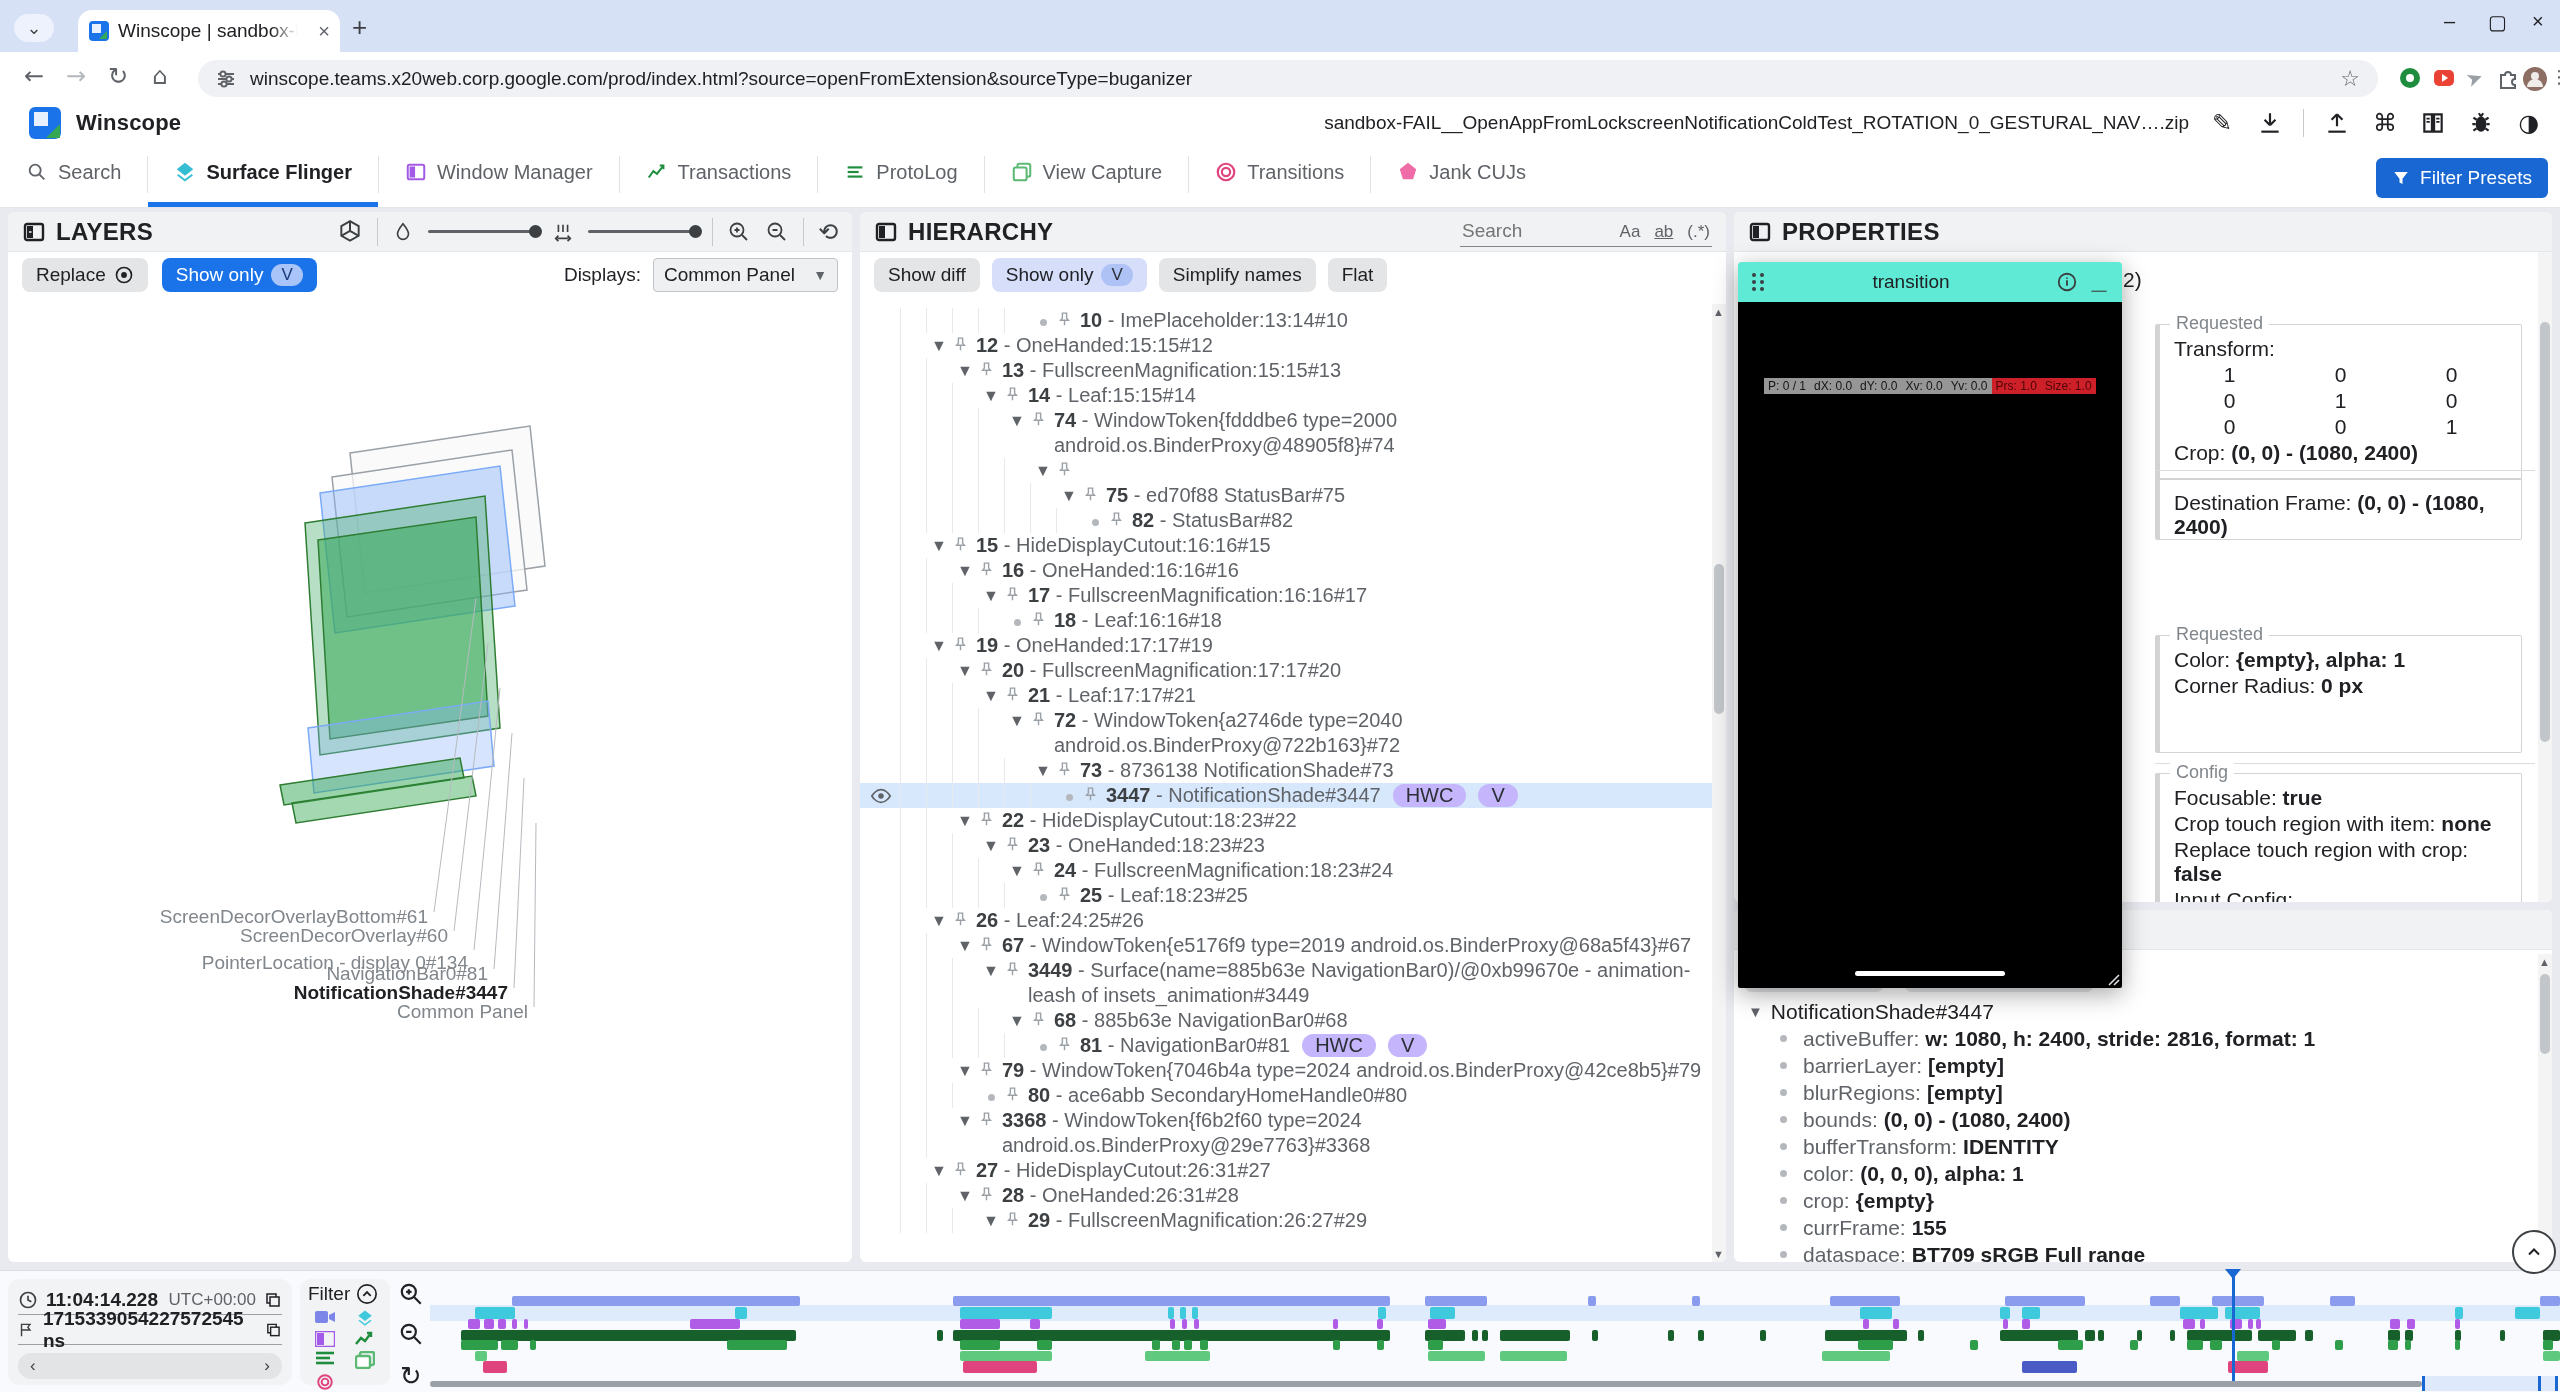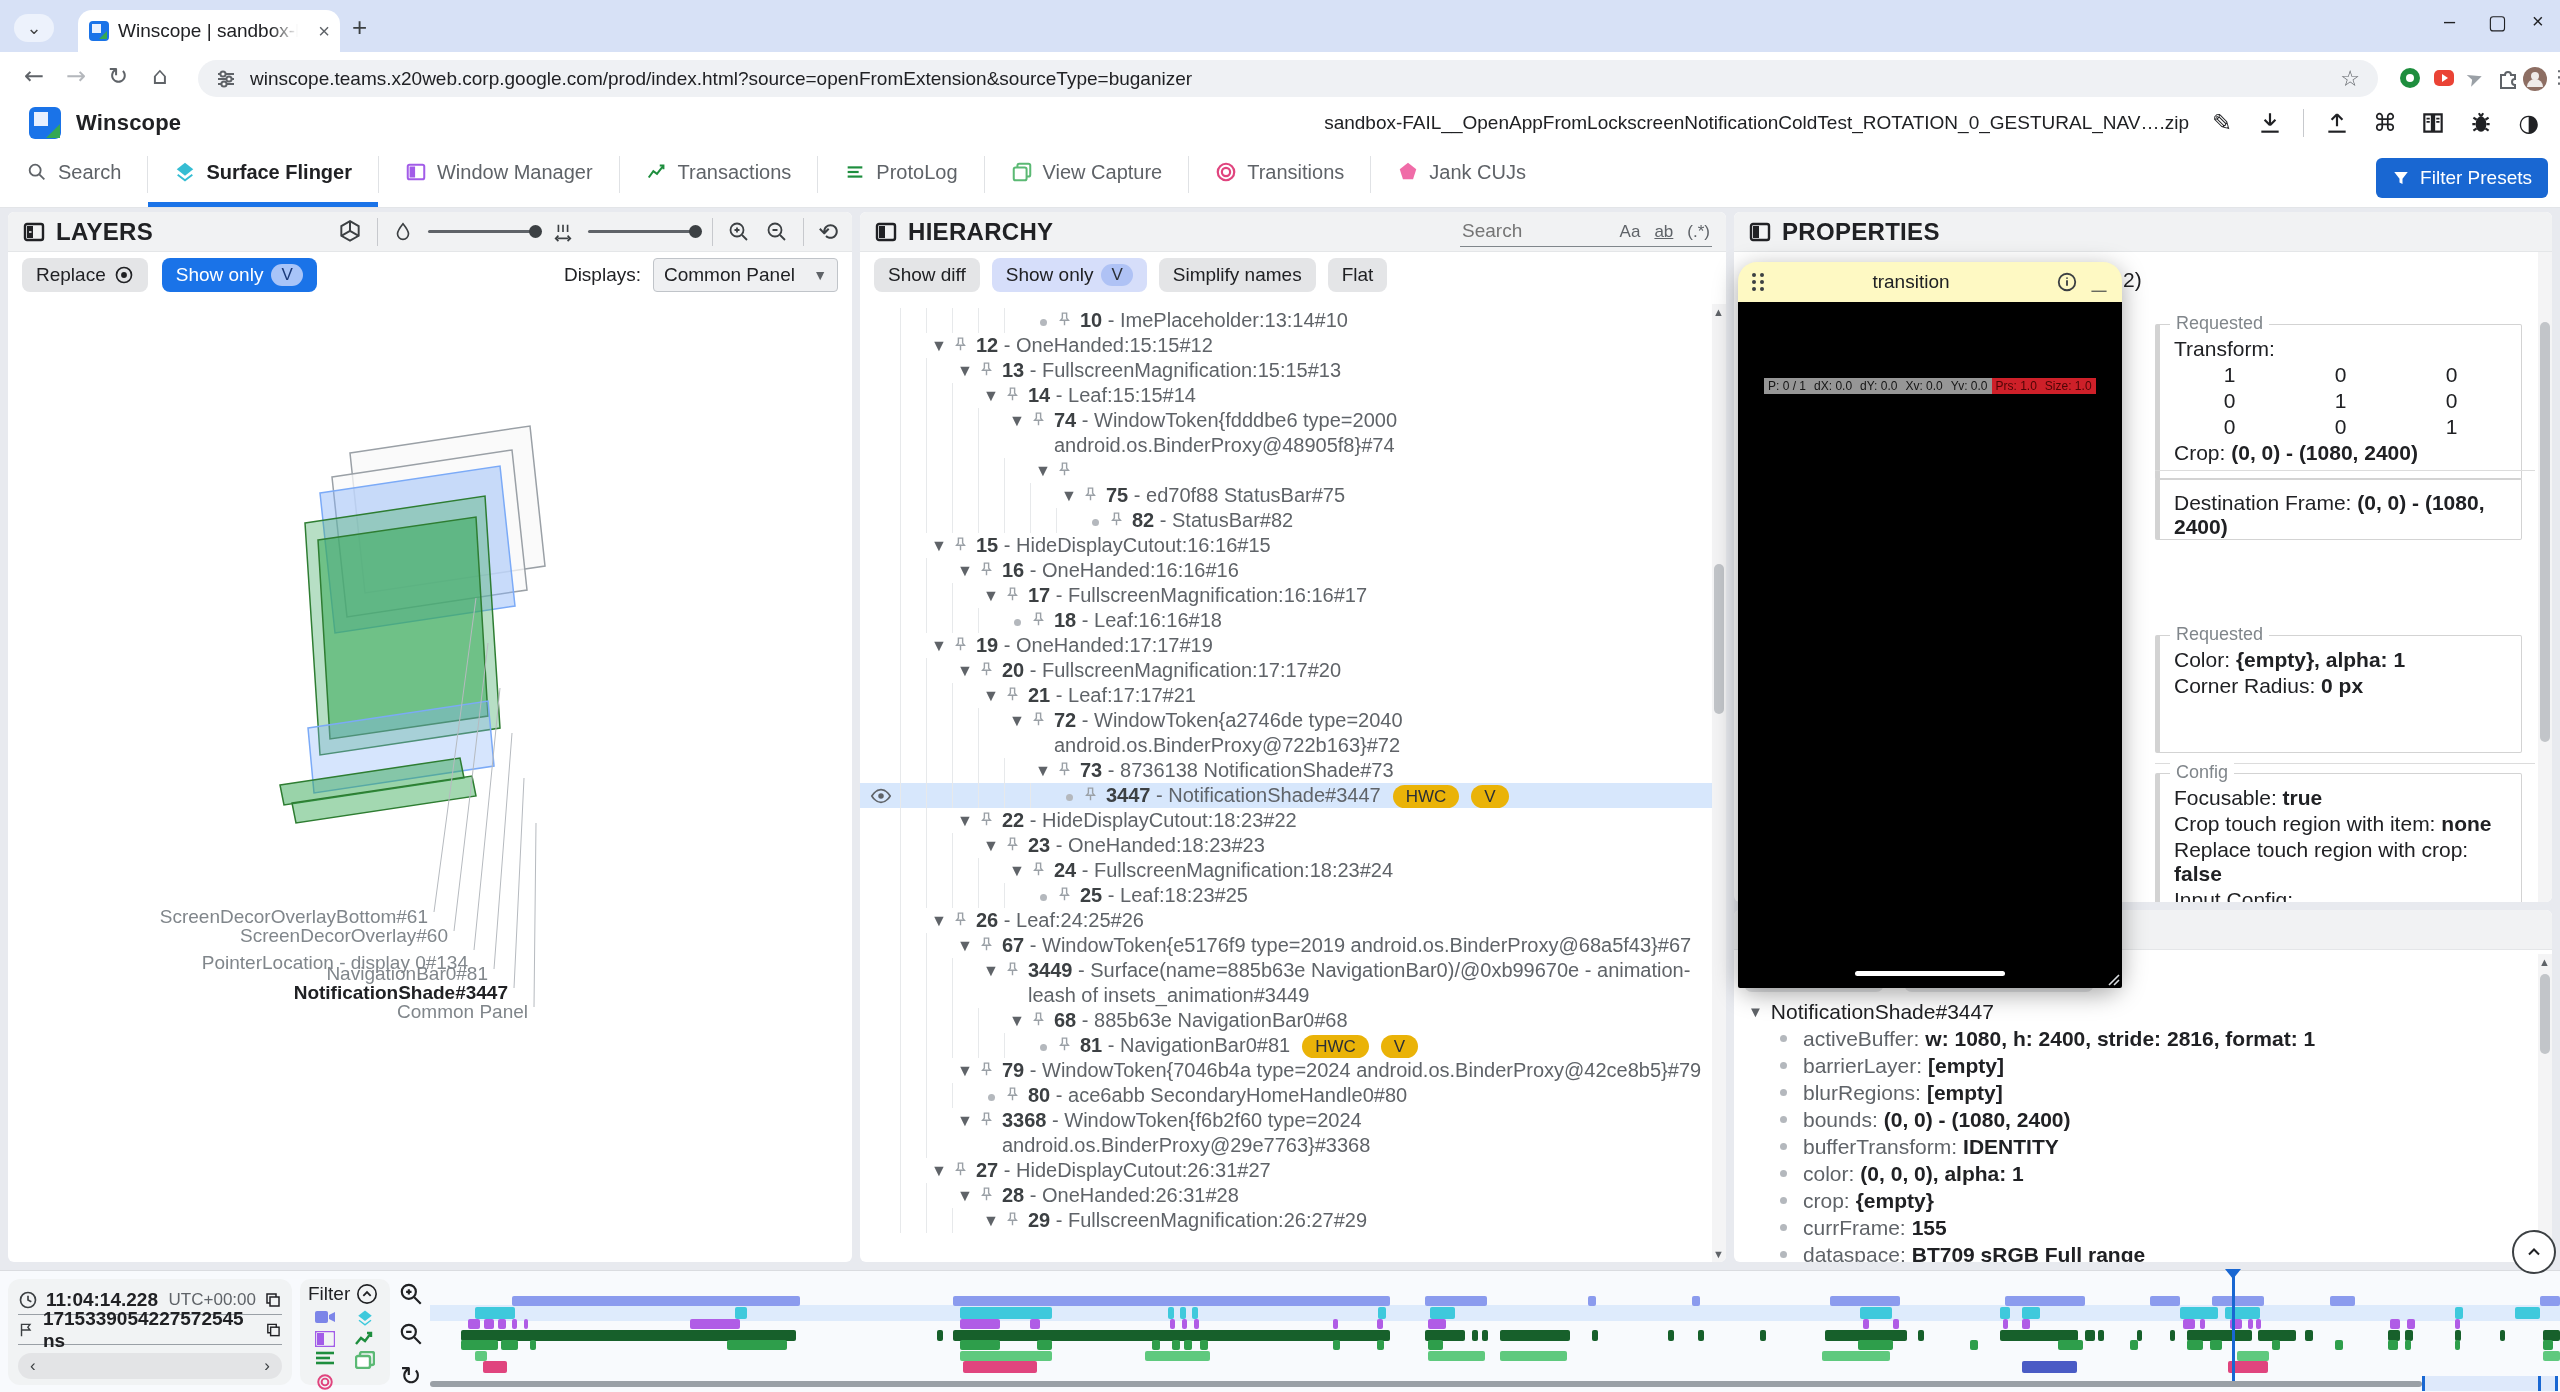--- a/index.html
+++ b/index.html
@@ -60,41 +60,41 @@
 #hier-chips{height:46px;display:flex;align-items:center;padding:0 14px;gap:12px}
 #tree{position:absolute;left:0;top:92px;right:14px;bottom:0;overflow:hidden;padding-top:4px}
 .trow{position:relative;display:flex;align-items:flex-start;padding-left:40px;padding-right:8px;font-size:20px;line-height:25px;color:#5F6368}
 .trow.sel{background:#D7E7FC}
 .trow .g{flex:0 0 26px;align-self:stretch;border-left:1px solid #E7E9EB}
 .tw{flex:0 0 26px;text-align:center;color:#5F6368;font-size:16px}
 .dot{display:inline-block;width:7px;height:7px;border-radius:50%;background:#B4B8BD;margin-top:9px}
 .pin{flex:0 0 24px;padding-top:3px}
 .lbl{min-width:0}
 .lbl b{color:#3C4043;font-weight:700}
-.hchip{display:inline-block;background:#eab308;color:#2B2F36;border-radius:13px;padding:0 13px;font-size:17px;line-height:23px;margin-left:12px}
+.hchip{display:inline-block;background:#c4b5fd;color:#2B2F36;border-radius:13px;padding:0 13px;font-size:20px;line-height:23px;margin-left:12px}
 .eye{position:absolute;left:10px;top:2px}
 .sbar{position:absolute;right:0;top:92px;bottom:0;width:14px;background:#F4F4F5}
 .sthumb{position:absolute;left:2px;width:10px;background:#C2C5C9;border-radius:5px}
 .sarr{position:absolute;right:2px;font-size:11px;color:#5F6368}
 
 #props{left:1734px;top:212px;width:818px;height:690px}
 #props2{left:1734px;top:910px;width:818px;height:352px}
 .pbox{position:absolute;left:421px;width:367px;border:1px solid #D3D3D3;border-left:5px solid #D3D3D3;border-radius:2px;padding:10px 14px 12px;font-size:21px}
 .pbox .legend{position:absolute;top:-12px;left:10px;background:#fff;padding:0 6px;font-size:18px;color:#80868B}
 .pbox .ln{margin:2px 0}
 .pbox b{font-weight:700}
 .matrix{display:grid;grid-template-columns:1fr 1fr 1fr;text-align:center;margin:2px 0}
 .pdvd{position:absolute;left:421px;width:380px;height:1px;background:#DCDCDC}
 .frag{position:absolute;font-size:21px}
 .prow{display:flex;align-items:baseline;padding-left:46px;font-size:21px;line-height:27px;color:#5F6368}
 .prow .bullet{width:7px;height:7px;border-radius:50%;background:#B4B8BD;margin-right:16px;align-self:center}
 .prow .v{color:#202124;font-weight:700;margin-left:6px}
 #proproot{display:flex;align-items:center;gap:8px;padding-left:14px;font-size:21px;color:#202124;line-height:27px}
 
-#ovl{position:absolute;left:1738px;top:262px;width:384px;z-index:40;border-radius:19px;box-shadow:0 6px 24px rgba(0,0,0,.35);background:#fef9c3}
+#ovl{position:absolute;left:1738px;top:262px;width:384px;z-index:40;border-radius:4px;box-shadow:0 6px 24px rgba(0,0,0,.35);background:#5eead4}
 #ovl .ohead{height:40px;display:flex;align-items:center;padding:0 12px;border-radius:12px 12px 0 0}
 #ovl .otitle{flex:1;text-align:center;font-size:19px}
 #ovl .shot{position:relative;width:384px;height:686px;background:#000;border-radius:0 0 2px 2px}
 #pbar{position:absolute;left:26px;top:76px;display:flex;height:16px}
 #pbar .cell{font-size:12px;line-height:16px;padding:0 4px;white-space:nowrap;color:#151515;background:#969696}
 #pbar .cell.red{background:#CE2029;color:#4D0505}
 .homebar{position:absolute;left:50%;bottom:12px;transform:translateX(-50%);width:150px;height:5px;background:#fff;border-radius:3px}
 
 .hidchip{position:absolute;height:30px;background:#E4E5E7;border-radius:8px;z-index:5}
 

